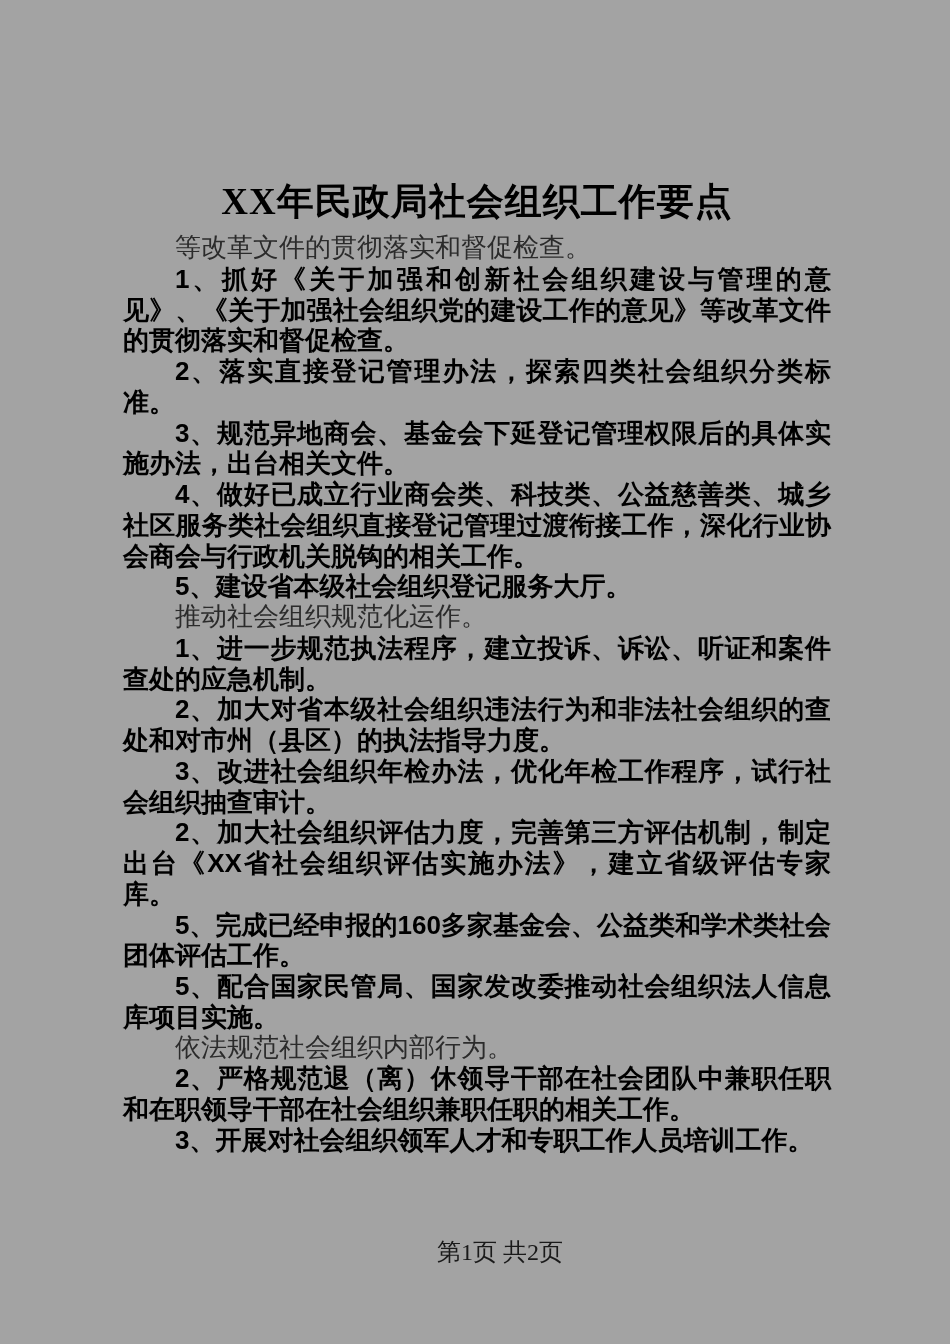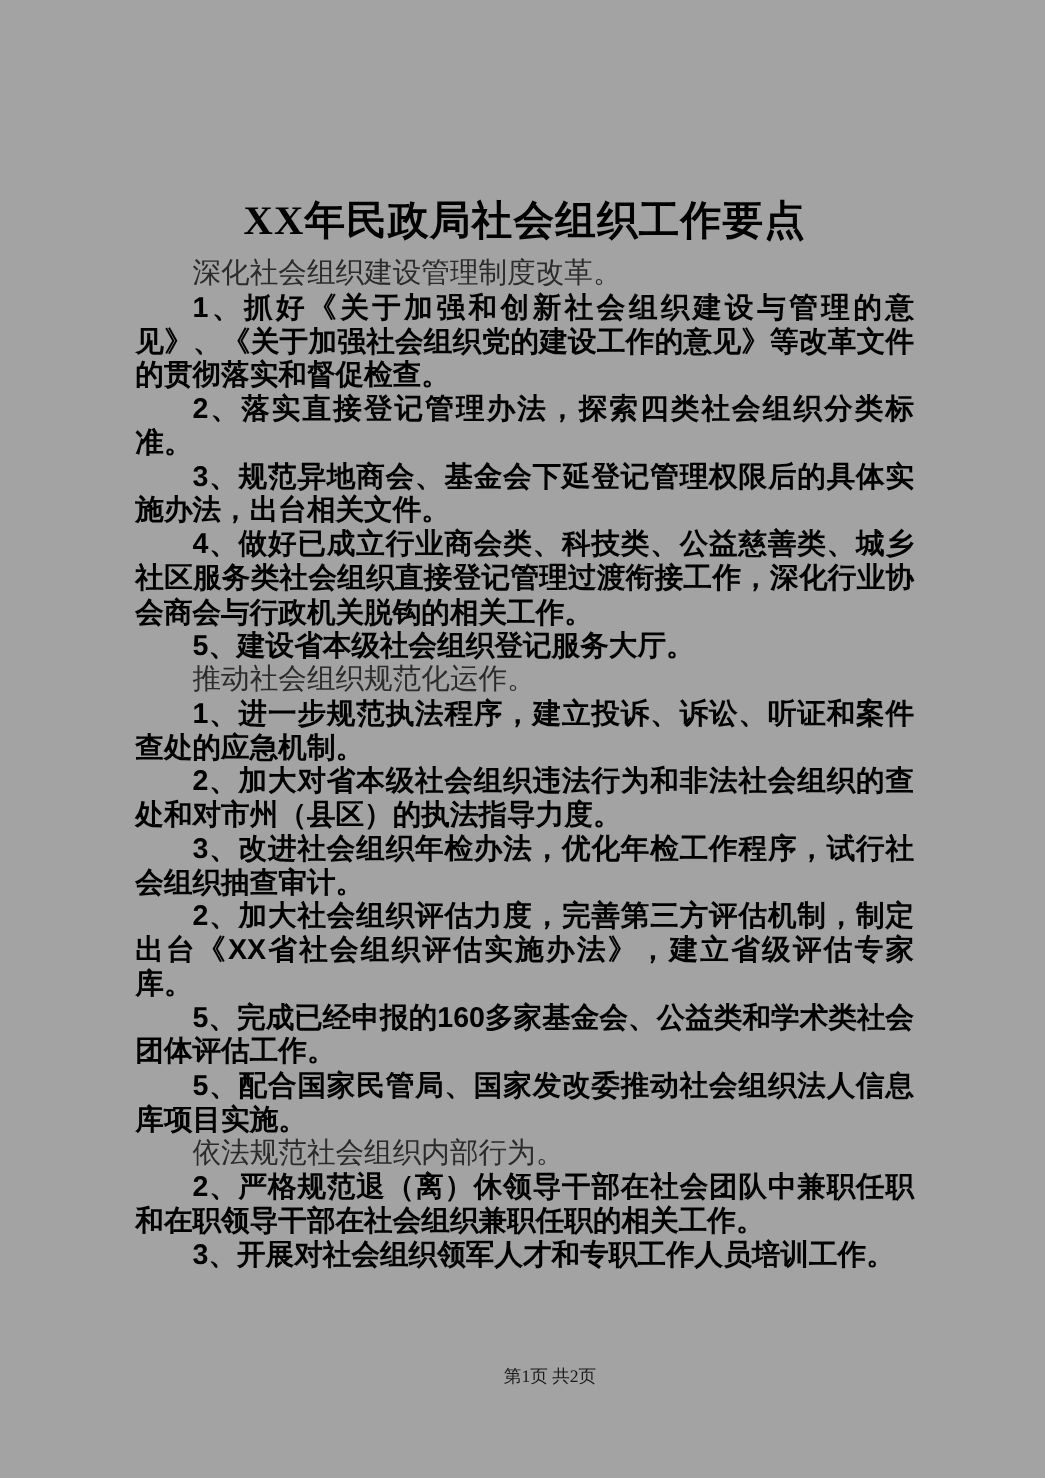--- a/index.html
+++ b/index.html
@@ -49,34 +49,34 @@
     font-weight: bold;
   }
   .footer {
     position: absolute;
     left: 0;
     right: 0;
     top: 1241px;
     text-align: center;
     padding-left: 50px;
     font-family: "Liberation Serif", serif;
-    font-size: 16px;
+    font-size: 24px;
     line-height: 22px;
     color: #1a1a1a;
   }
 </style>
 </head>
 <body>
 
 <div class="page">
   <div class="content">
 
     <h1 class="doc-title">XX年民政局社会组织工作要点</h1>
 
-    <p class="para sec-heading">深化社会组织建设管理制度改革。</p>
+    <p class="para sec-heading">等改革文件的贯彻落实和督促检查。</p>
     <p class="para item">1、抓好《关于加强和创新社会组织建设与管理的意见》、《关于加强社会组织党的建设工作的意见》等改革文件的贯彻落实和督促检查。</p>
     <p class="para item">2、落实直接登记管理办法，探索四类社会组织分类标准。</p>
     <p class="para item">3、规范异地商会、基金会下延登记管理权限后的具体实施办法，出台相关文件。</p>
     <p class="para item">4、做好已成立行业商会类、科技类、公益慈善类、城乡社区服务类社会组织直接登记管理过渡衔接工作，深化行业协会商会与行政机关脱钩的相关工作。</p>
     <p class="para item">5、建设省本级社会组织登记服务大厅。</p>
 
     <p class="para sec-heading">推动社会组织规范化运作。</p>
     <p class="para item">1、进一步规范执法程序，建立投诉、诉讼、听证和案件查处的应急机制。</p>
     <p class="para item">2、加大对省本级社会组织违法行为和非法社会组织的查处和对市州（县区）的执法指导力度。</p>
     <p class="para item">3、改进社会组织年检办法，优化年检工作程序，试行社会组织抽查审计。</p>

